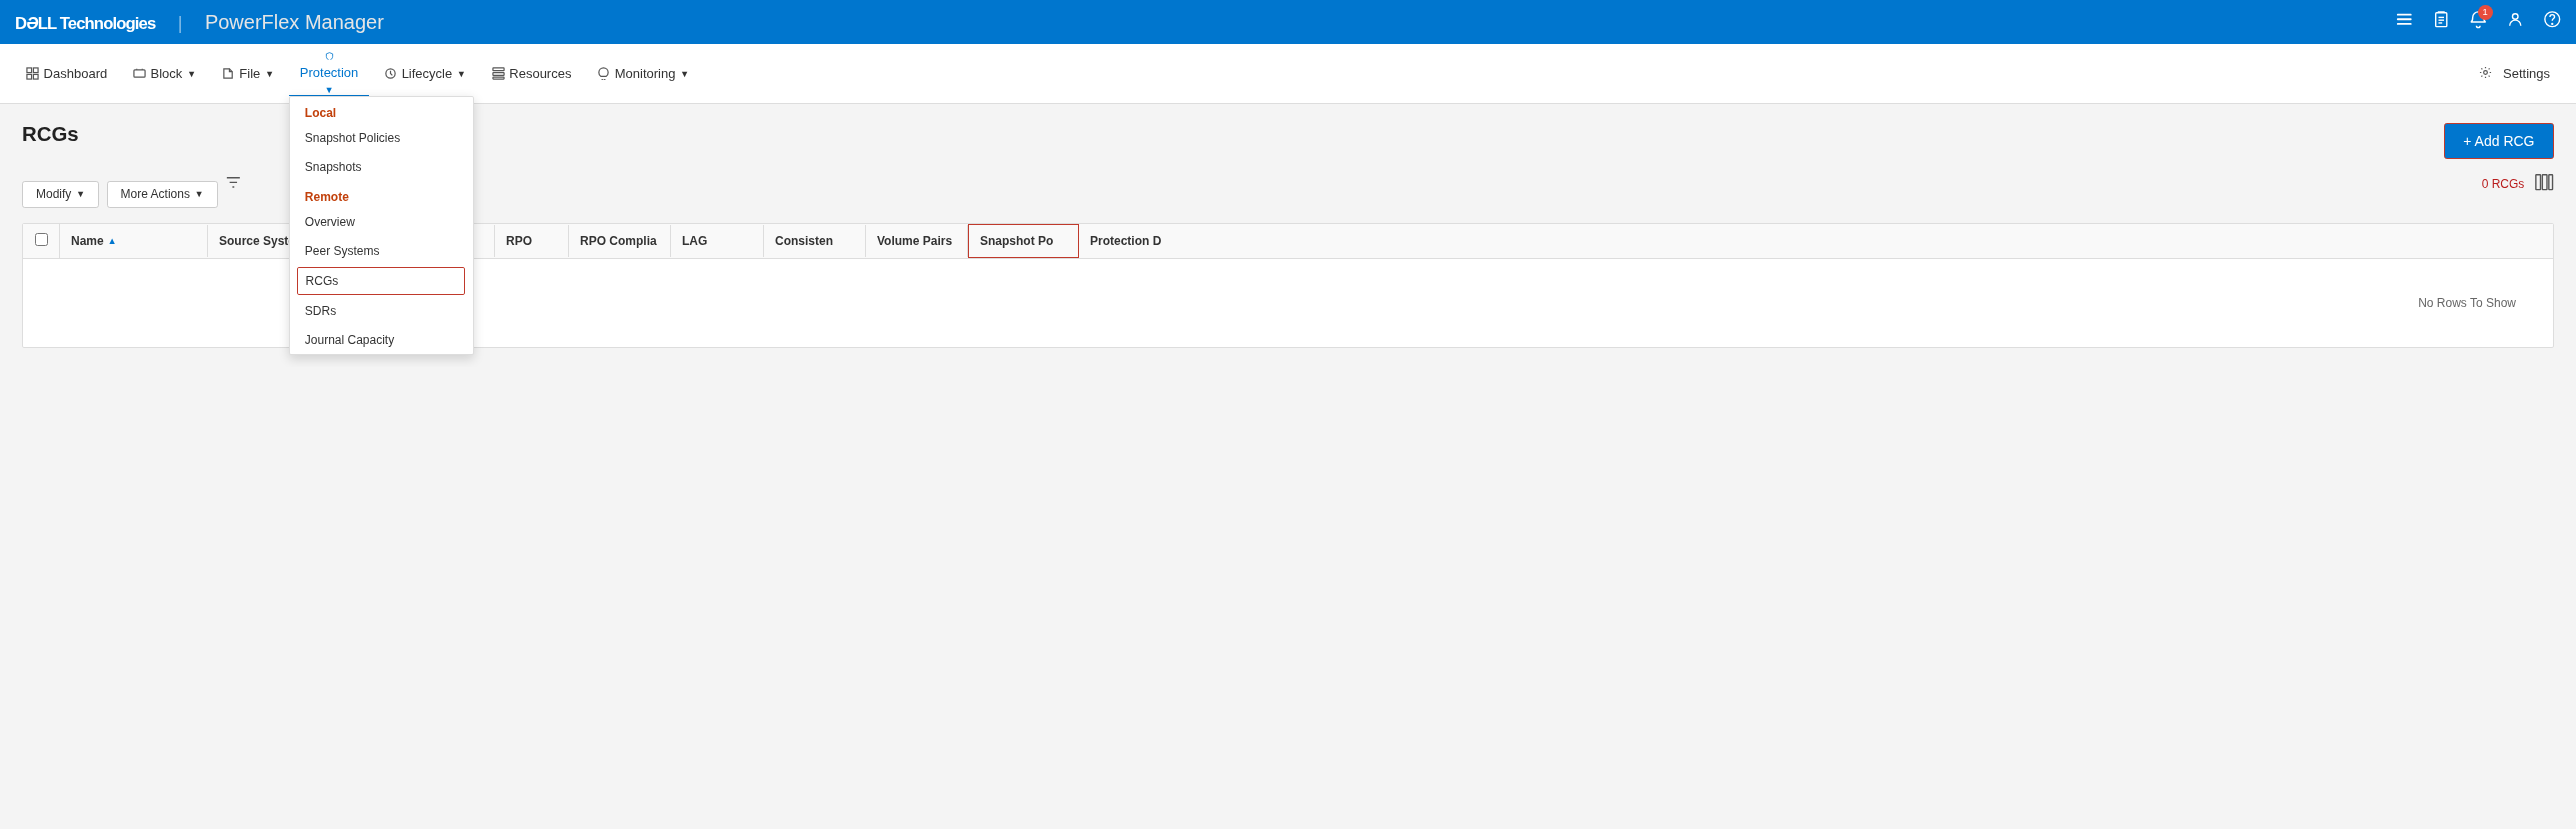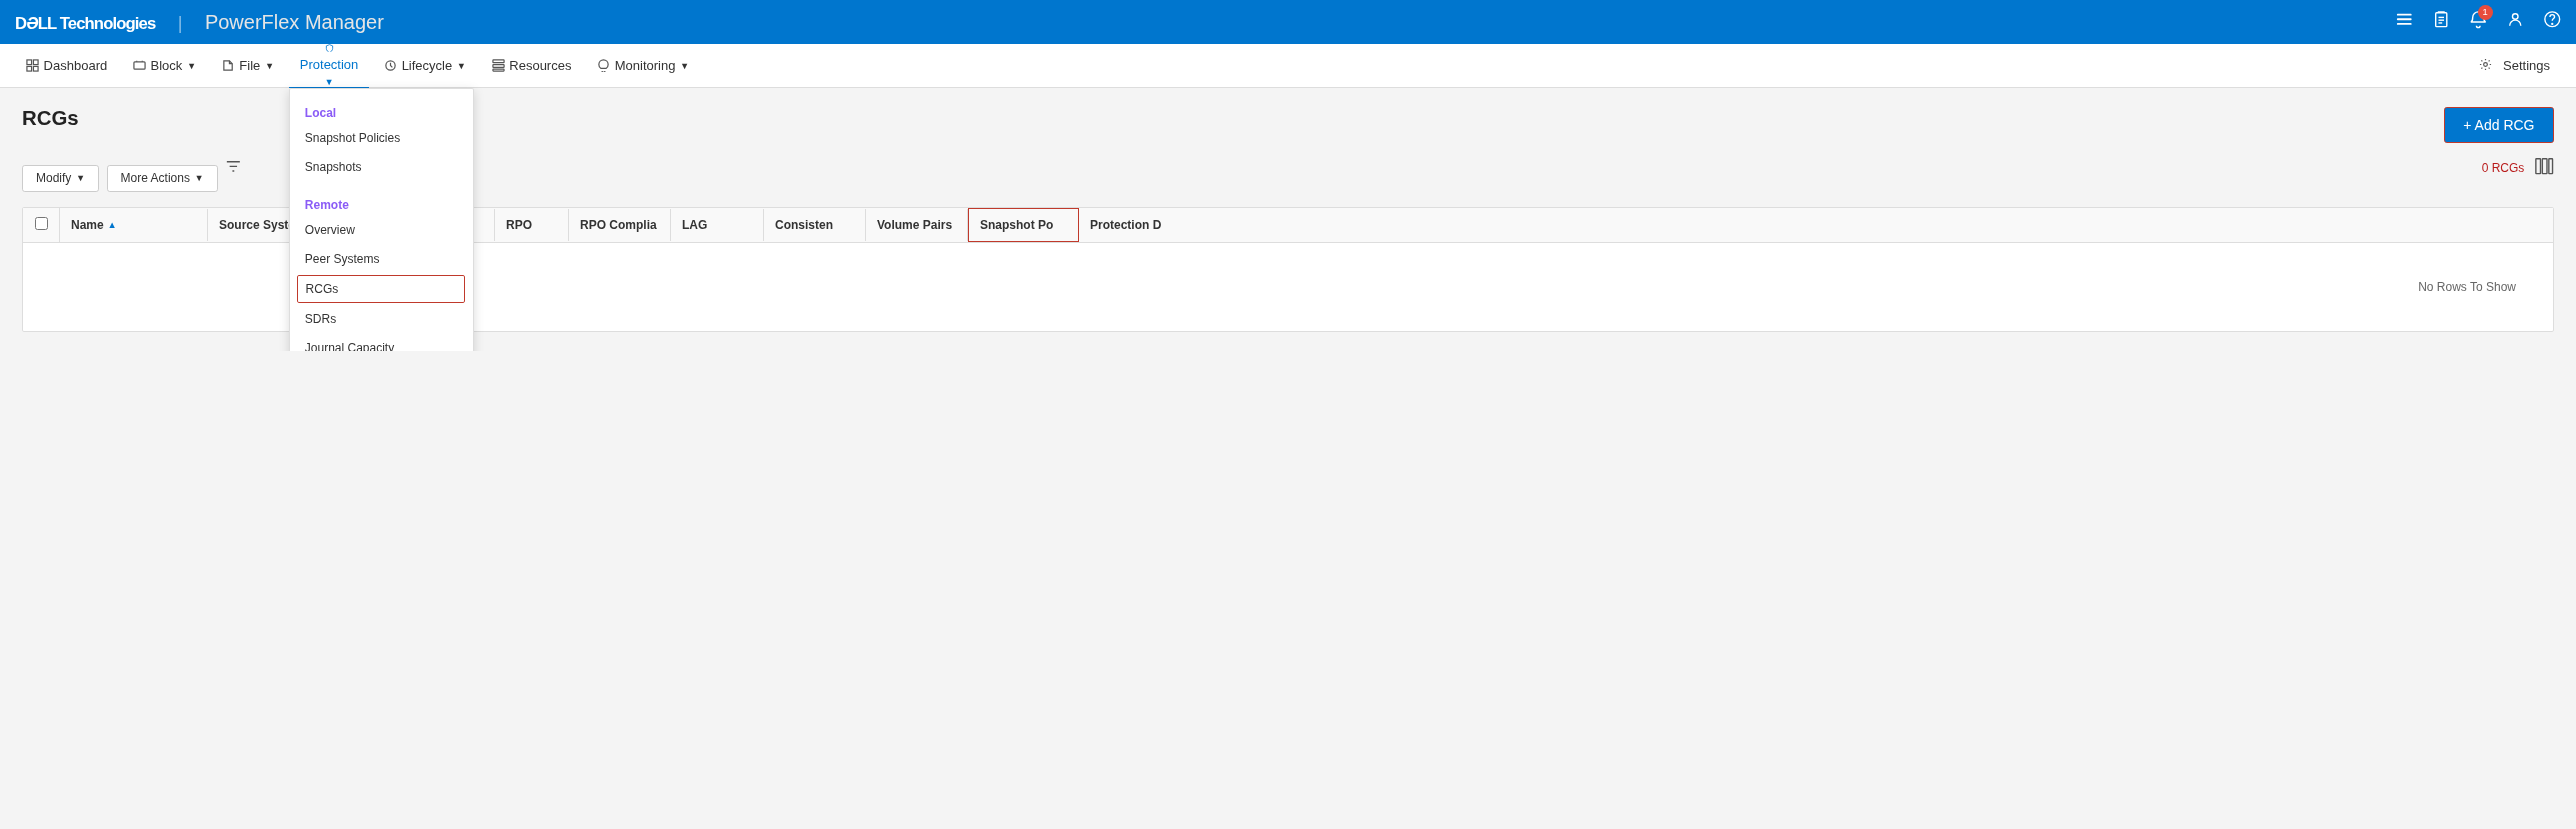--- a/index.html
+++ b/index.html
@@ -58,21 +58,21 @@
       height: 15px;
       font-size: 9.3px;
       display: flex;
       align-items: center;
       justify-content: center;
     }
 
     
     .nav-bar {
       background: white;
-      height: 44px;
+      height: 60px;
       display: flex;
       align-items: center;
       padding: 0 15px;
       border-bottom: 0.9px solid #ddd;
       gap: 3.7px;
     }
     .nav-item {
       display: flex;
       align-items: center;
       gap: 4.6px;
@@ -206,22 +206,21 @@
       border: 0.9px solid #ddd;
       box-shadow: 0 3.7px 11px rgba(0,0,0,0.15);
       z-index: 1000;
       min-width: 185px;
       border-radius: 1.9px;
     }
     .dropdown-section-title {
       padding: 9.3px 15px 3.7px 15px;
       font-weight: 700;
       font-size: 12px;
-      color: #8b5cf6;
-      margin-top: 8px;
+      color: #c2410c;
     }
     .dropdown-item {
       padding: 7.4px 15px;
       font-size: 12px;
       color: #333;
       cursor: pointer;
       display: block;
     }
     .dropdown-item.active {
       border: 0.9px solid #c0392b;

